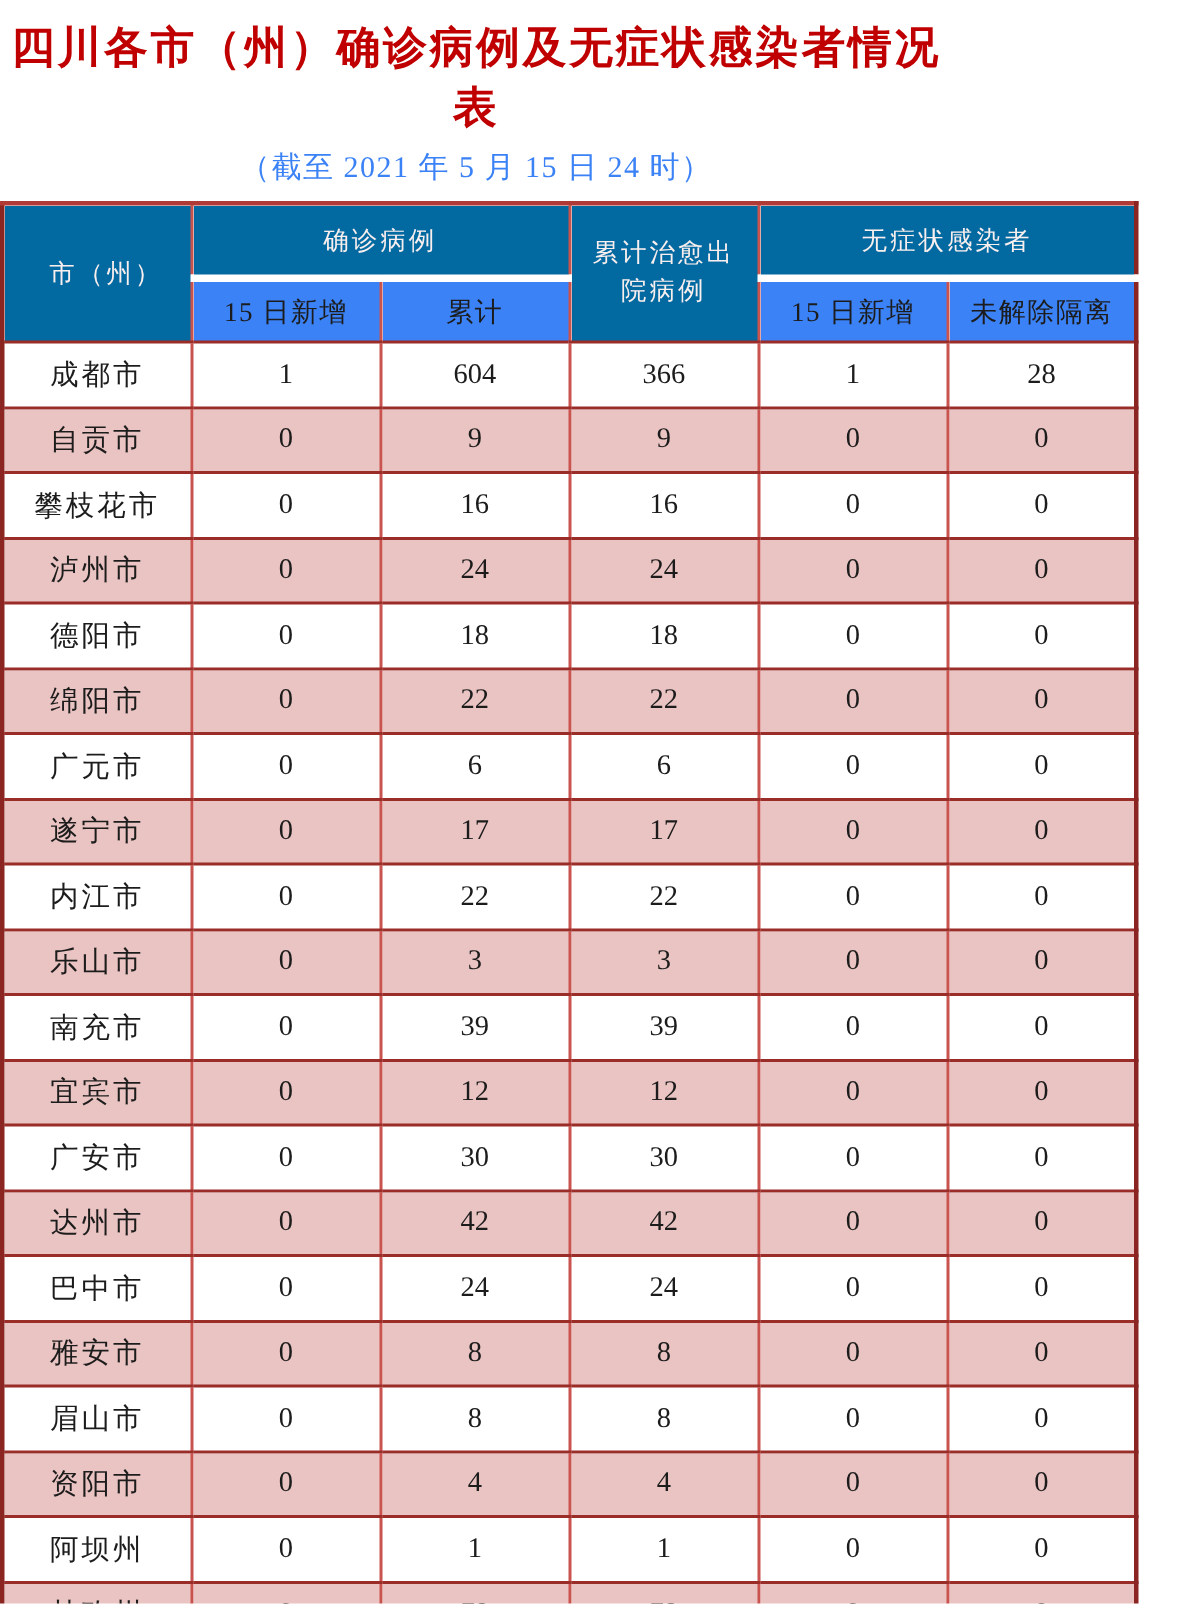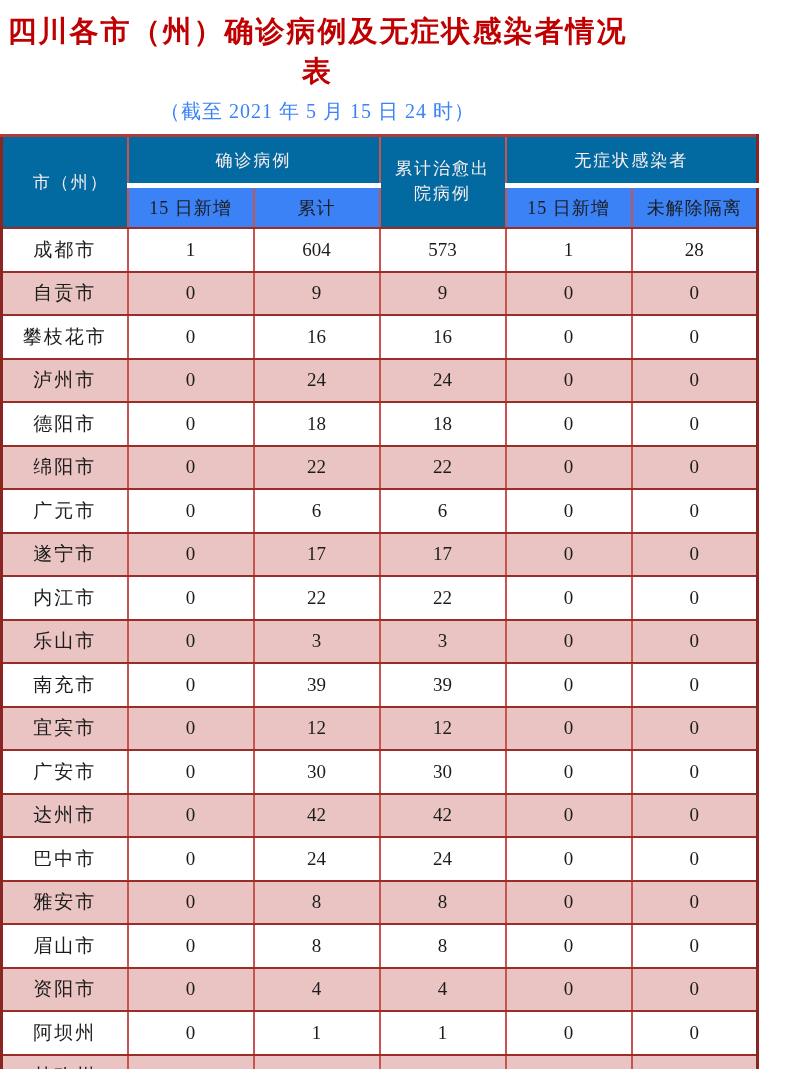--- a/index.html
+++ b/index.html
@@ -117,21 +117,21 @@
         <th>累计</th>
         <th>15 日新增</th>
         <th>未解除隔离</th>
       </tr>
     </thead>
     <tbody>
         <tr>
           <td class="city">成都市</td>
           <td>1</td>
           <td>604</td>
-          <td>573</td>
+          <td>366</td>
           <td>1</td>
           <td>28</td>
         </tr>
         <tr>
           <td class="city">自贡市</td>
           <td>0</td>
           <td>9</td>
           <td>9</td>
           <td>0</td>
           <td>0</td>

